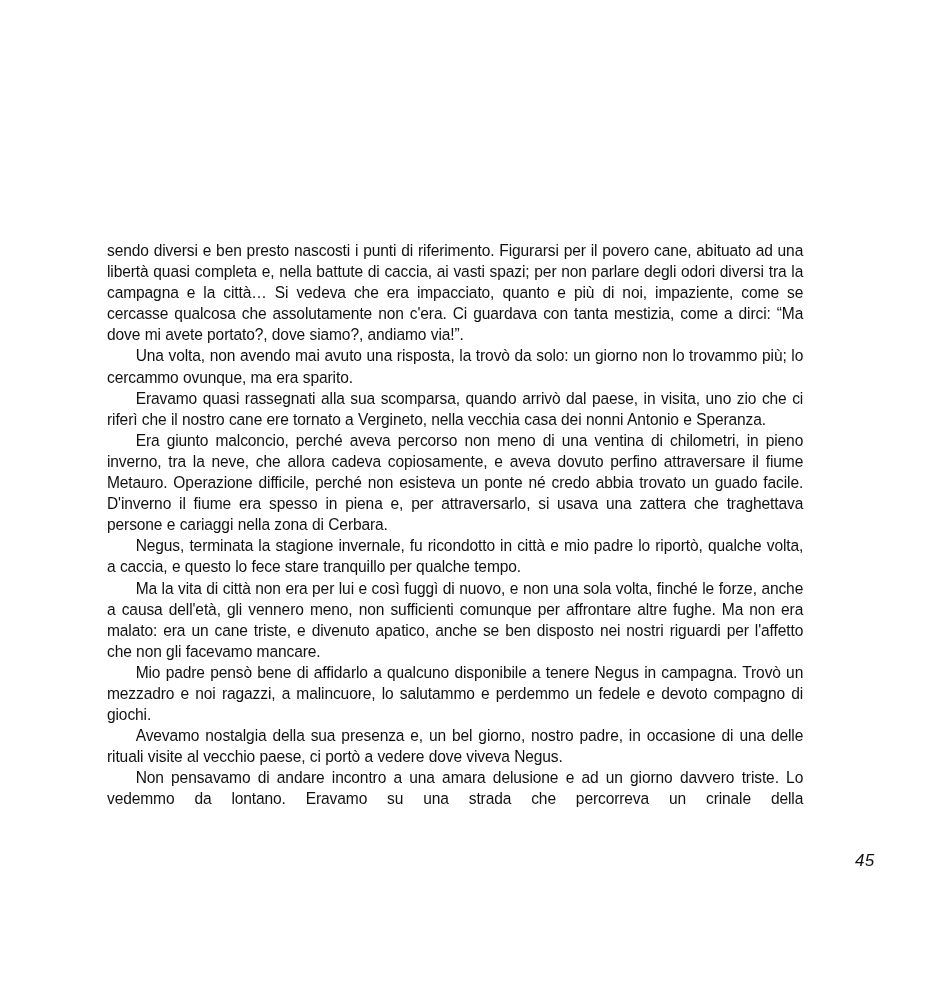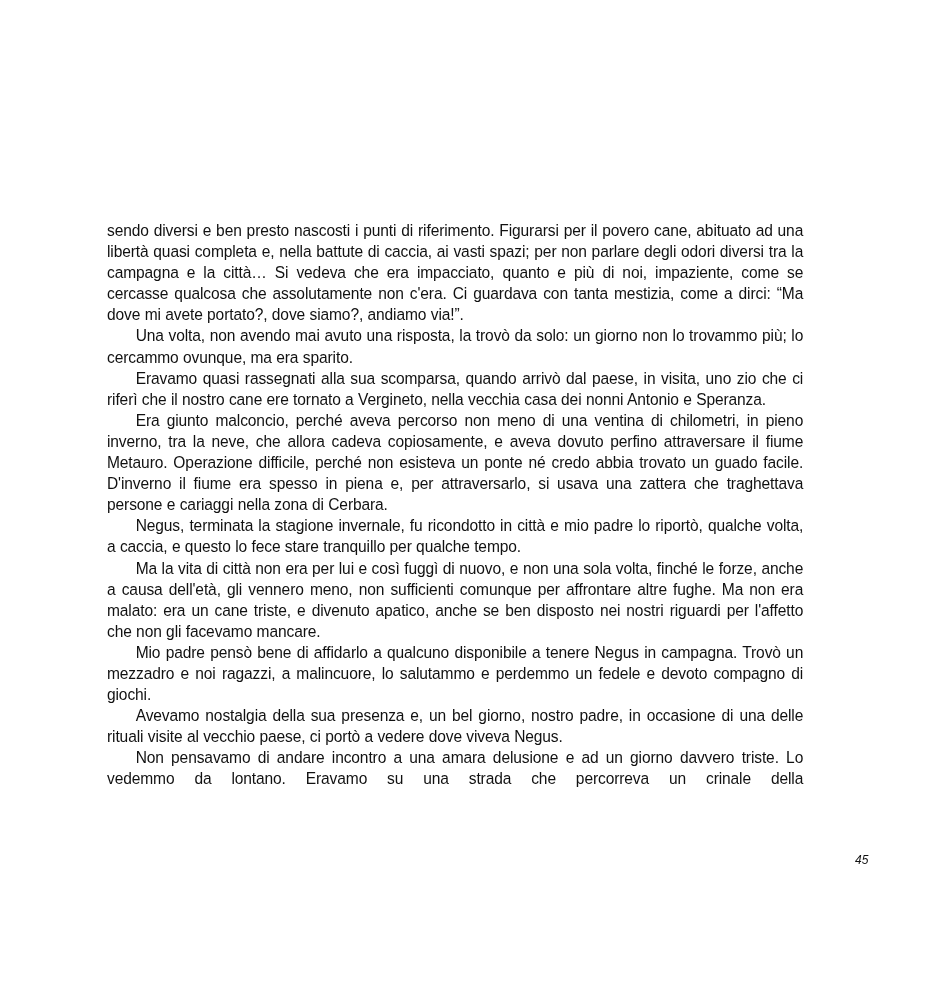--- a/index.html
+++ b/index.html
@@ -13,21 +13,21 @@
   #page {
     position: relative;
     width: 942px;
     height: 1000px;
     background: #ffffff;
     overflow: hidden;
   }
   #text-block {
     position: absolute;
     left: 107px;
-    top: 220px;
+    top: 240px;
     width: 729px;
   }
   .para {
     margin: 0;
     padding: 0;
     text-align: justify;
     text-justify: inter-word;
     font-size: 16.3px;
     line-height: 21.1px;
     color: #111111;
@@ -46,21 +46,21 @@
   
   .para.full-justify::after {
     content: "";
     display: inline-block;
     width: 100%;
   }
   #page-number {
     position: absolute;
     left: 855px;
     top: 850px;
-    font-size: 12px;
+    font-size: 17px;
     line-height: 21px;
     font-style: italic;
     color: #111111;
     letter-spacing: 0.2px;
   }
 </style>
 </head>
 <body>
 
 <div id="page">

